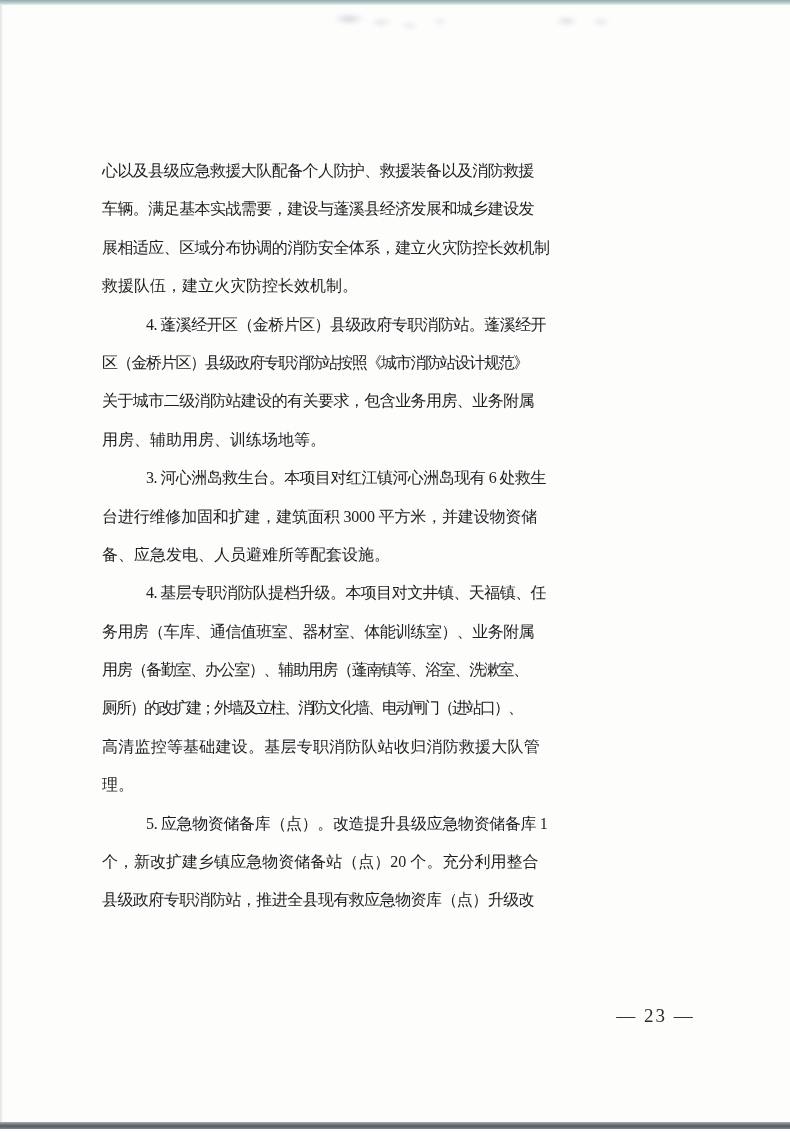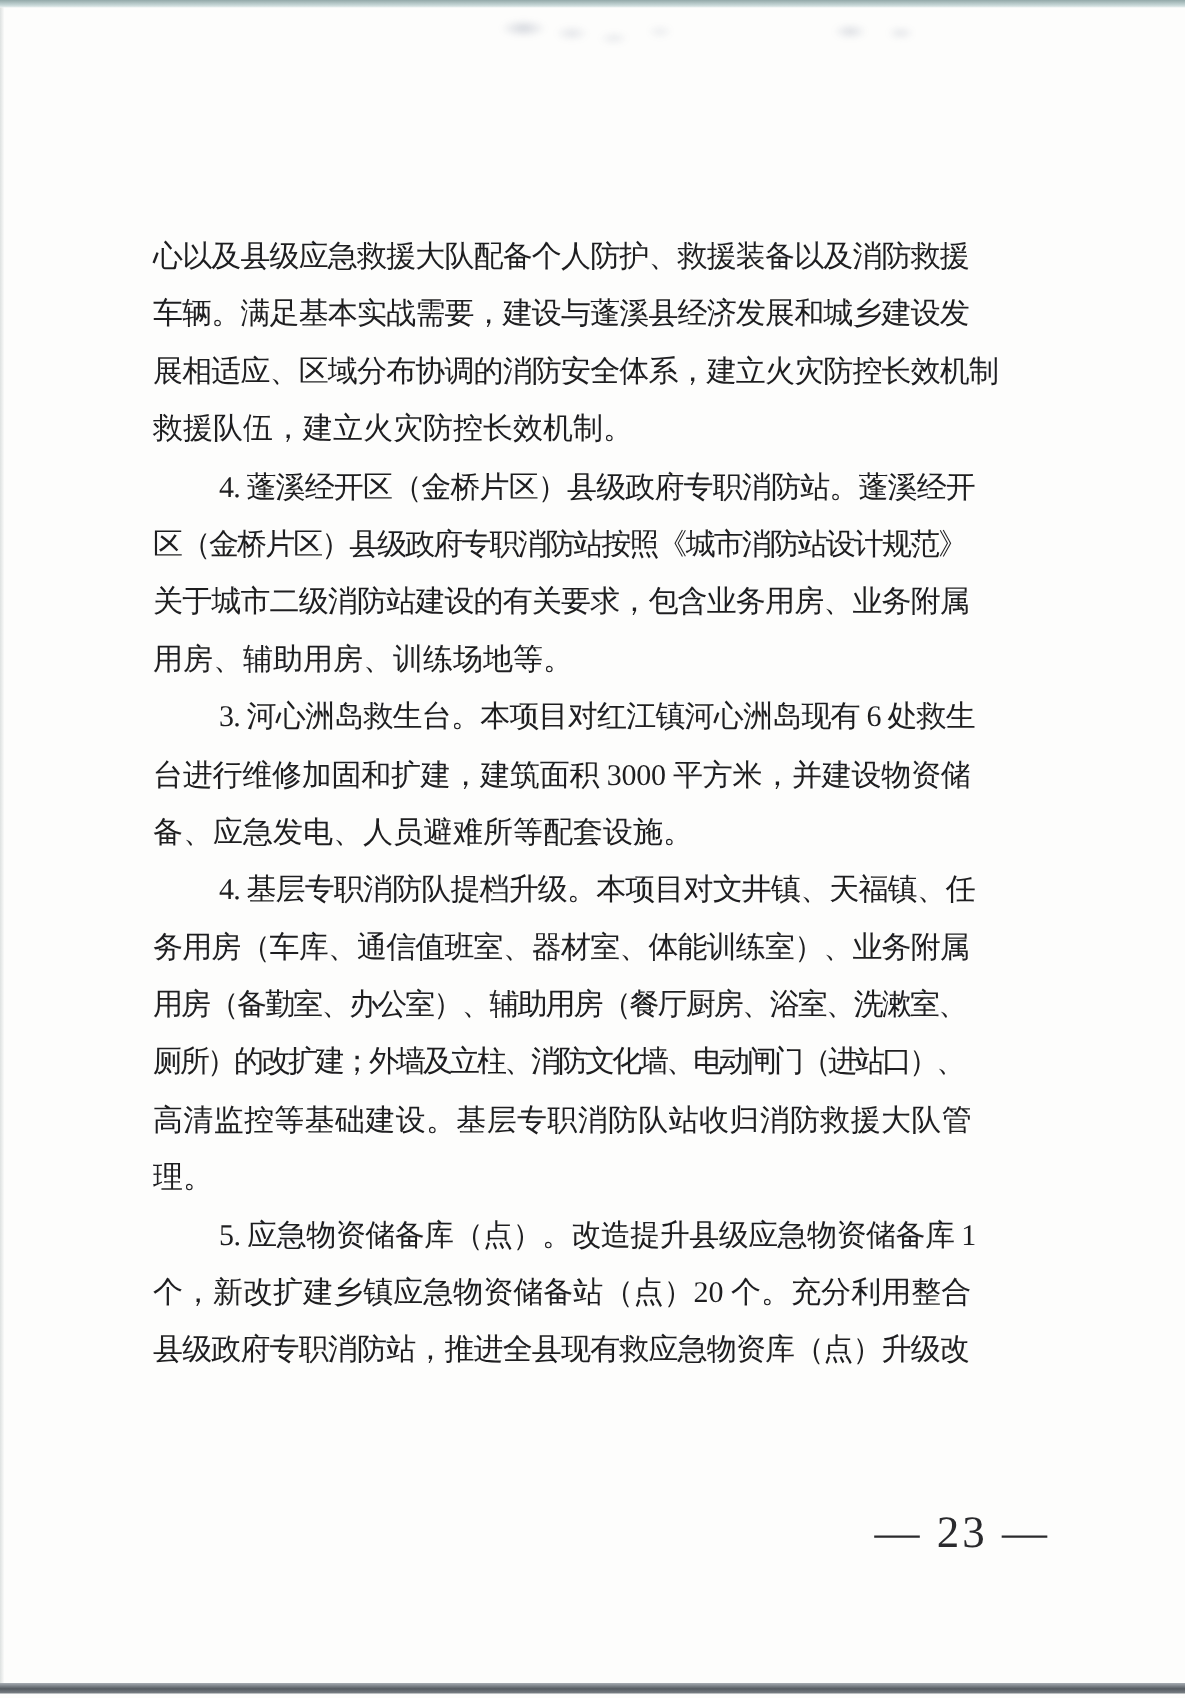--- a/index.html
+++ b/index.html
@@ -35,28 +35,28 @@
   }
   .smudge-2 {
     left:548px; top:11px; width:75px; height:20px;
     background-image:
       radial-gradient(ellipse 16px 7px at 25% 50%, rgba(105,115,140,0.45), transparent 70%),
       radial-gradient(ellipse 13px 6px at 70% 55%, rgba(105,115,140,0.35), transparent 70%);
   }
   
   .body-text {
     position:absolute; left:102px; top:152px; width:600px;
-    font-size:20px; color:#1e1e20;
+    font-size:16px; color:#1e1e20;
   }
   .line { height:38.4px; line-height:38.4px; white-space:nowrap; }
   .line.indent { padding-left:44px; }
   .line > span { display:inline-block; }
   .page-number {
     position:absolute; top:1005px; left:583px; width:145px;
-    text-align:left; font-size:30px; color:#2a2a2d; letter-spacing:2px;
+    text-align:center; font-size:19px; color:#2a2a2d; letter-spacing:2px;
   }
 </style>
 </head>
 <body>
 
 <div class="page">
   <div class="edge-top"></div>
   <div class="edge-left"></div>
   <div class="smudge smudge-1"></div>
   <div class="smudge smudge-2"></div>
@@ -68,21 +68,21 @@
       <div class="line"><span>救援队伍，建立火灾防控长效机制。</span></div>
       <div class="line indent"><span style="letter-spacing: -0.571429px;">4. 蓬溪经开区（金桥片区）县级政府专职消防站。蓬溪经开</span></div>
       <div class="line"><span style="letter-spacing: -1.31034px; text-align: right;">区（金桥片区）县级政府专职消防站按照《城市消防站设计规范》</span></div>
       <div class="line"><span style="letter-spacing: -0.571429px;">关于城市二级消防站建设的有关要求，包含业务用房、业务附属</span></div>
       <div class="line"><span>用房、辅助用房、训练场地等。</span></div>
       <div class="line indent"><span style="letter-spacing: -0.533333px;">3. 河心洲岛救生台。本项目对红江镇河心洲岛现有 6 处救生</span></div>
       <div class="line"><span style="letter-spacing: -0.16129px;">台进行维修加固和扩建，建筑面积 3000 平方米，并建设物资储</span></div>
       <div class="line"><span>备、应急发电、人员避难所等配套设施。</span></div>
       <div class="line indent"><span style="letter-spacing: -0.571429px;">4. 基层专职消防队提档升级。本项目对文井镇、天福镇、任</span></div>
       <div class="line"><span style="letter-spacing: -0.571429px;">务用房（车库、通信值班室、器材室、体能训练室）、业务附属</span></div>
-      <div class="line"><span style="letter-spacing: -1.31034px;">用房（备勤室、办公室）、辅助用房（餐厅厨房、浴室、洗漱室、</span></div>
+      <div class="line"><span style="letter-spacing: -1.31034px;">用房（备勤室、办公室）、辅助用房（蓬南镇等、浴室、洗漱室、</span></div>
       <div class="line"><span style="letter-spacing: -2px;">厕所）的改扩建；外墙及立柱、消防文化墙、电动闸门（进站口）、</span></div>
       <div class="line"><span style="letter-spacing: 0.222222px;">高清监控等基础建设。基层专职消防队站收归消防救援大队管</span></div>
       <div class="line"><span>理。</span></div>
       <div class="line indent"><span style="letter-spacing: -0.362069px;">5. 应急物资储备库（点）。改造提升县级应急物资储备库 1</span></div>
       <div class="line"><span style="letter-spacing: 0.0172414px;">个，新改扩建乡镇应急物资储备站（点）20 个。充分利用整合</span></div>
       <div class="line"><span style="letter-spacing: -0.571429px;">县级政府专职消防站，推进全县现有救应急物资库（点）升级改</span></div>
     </main>
 
   <div class="page-number">— 23 —</div>
 

